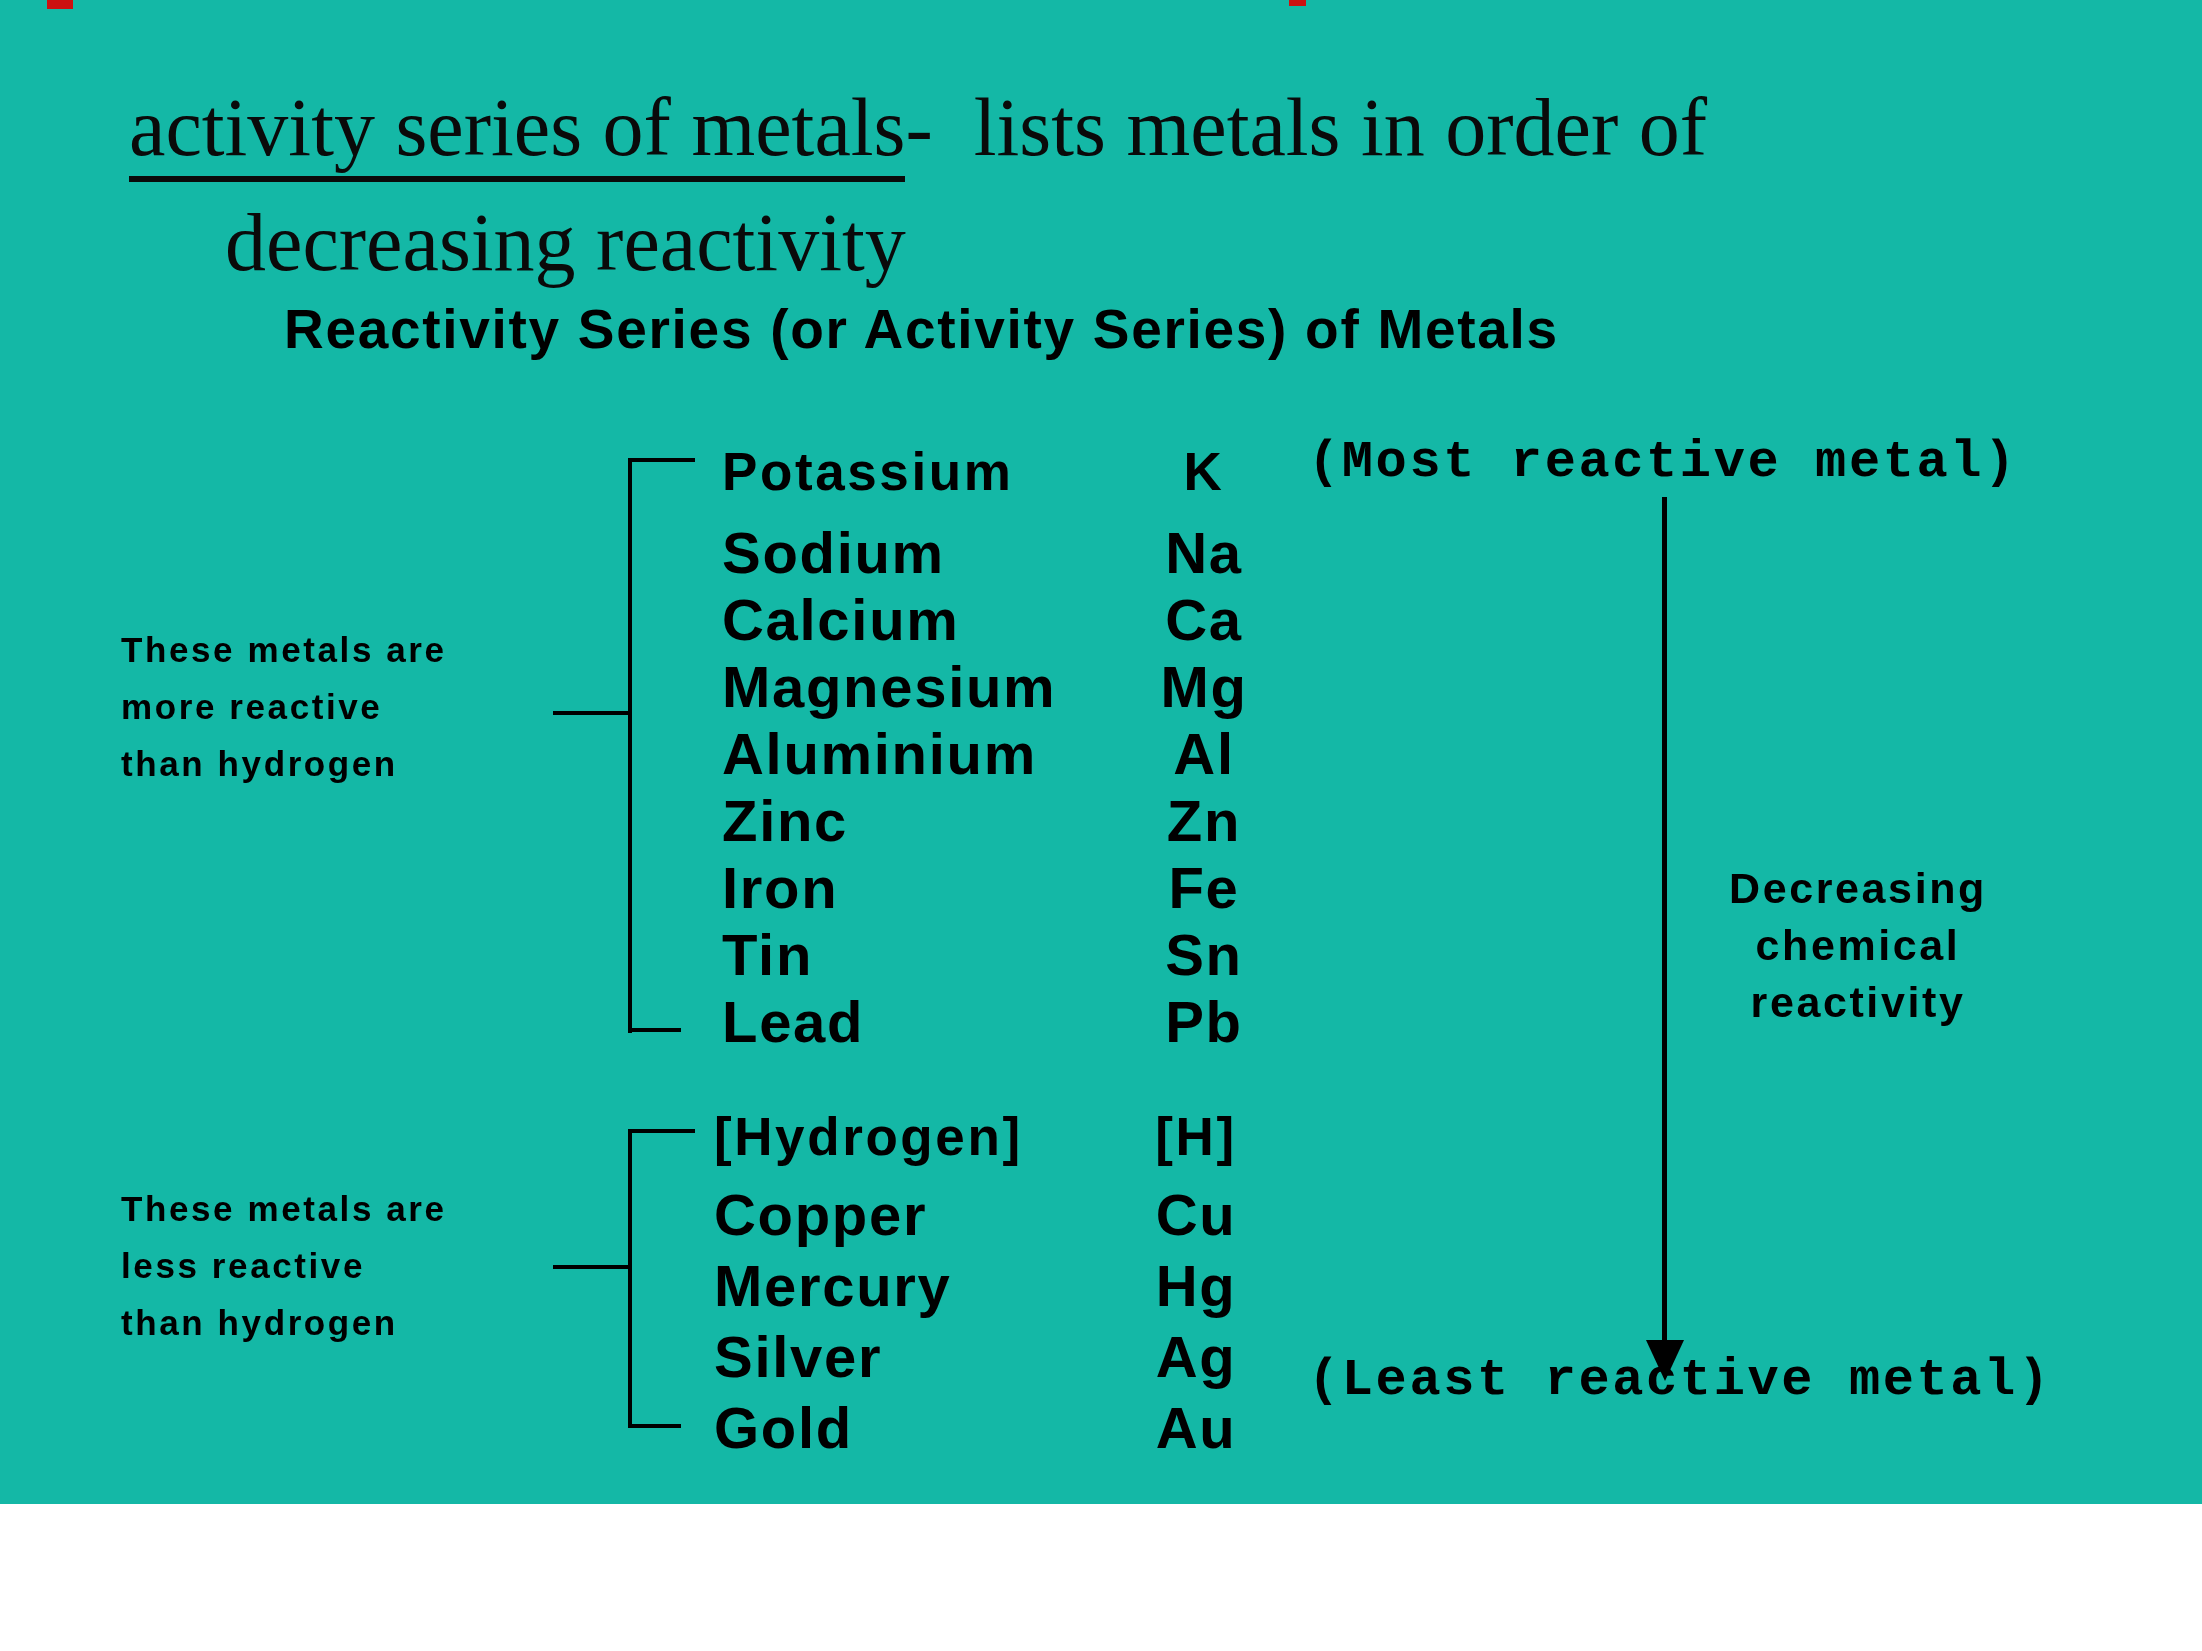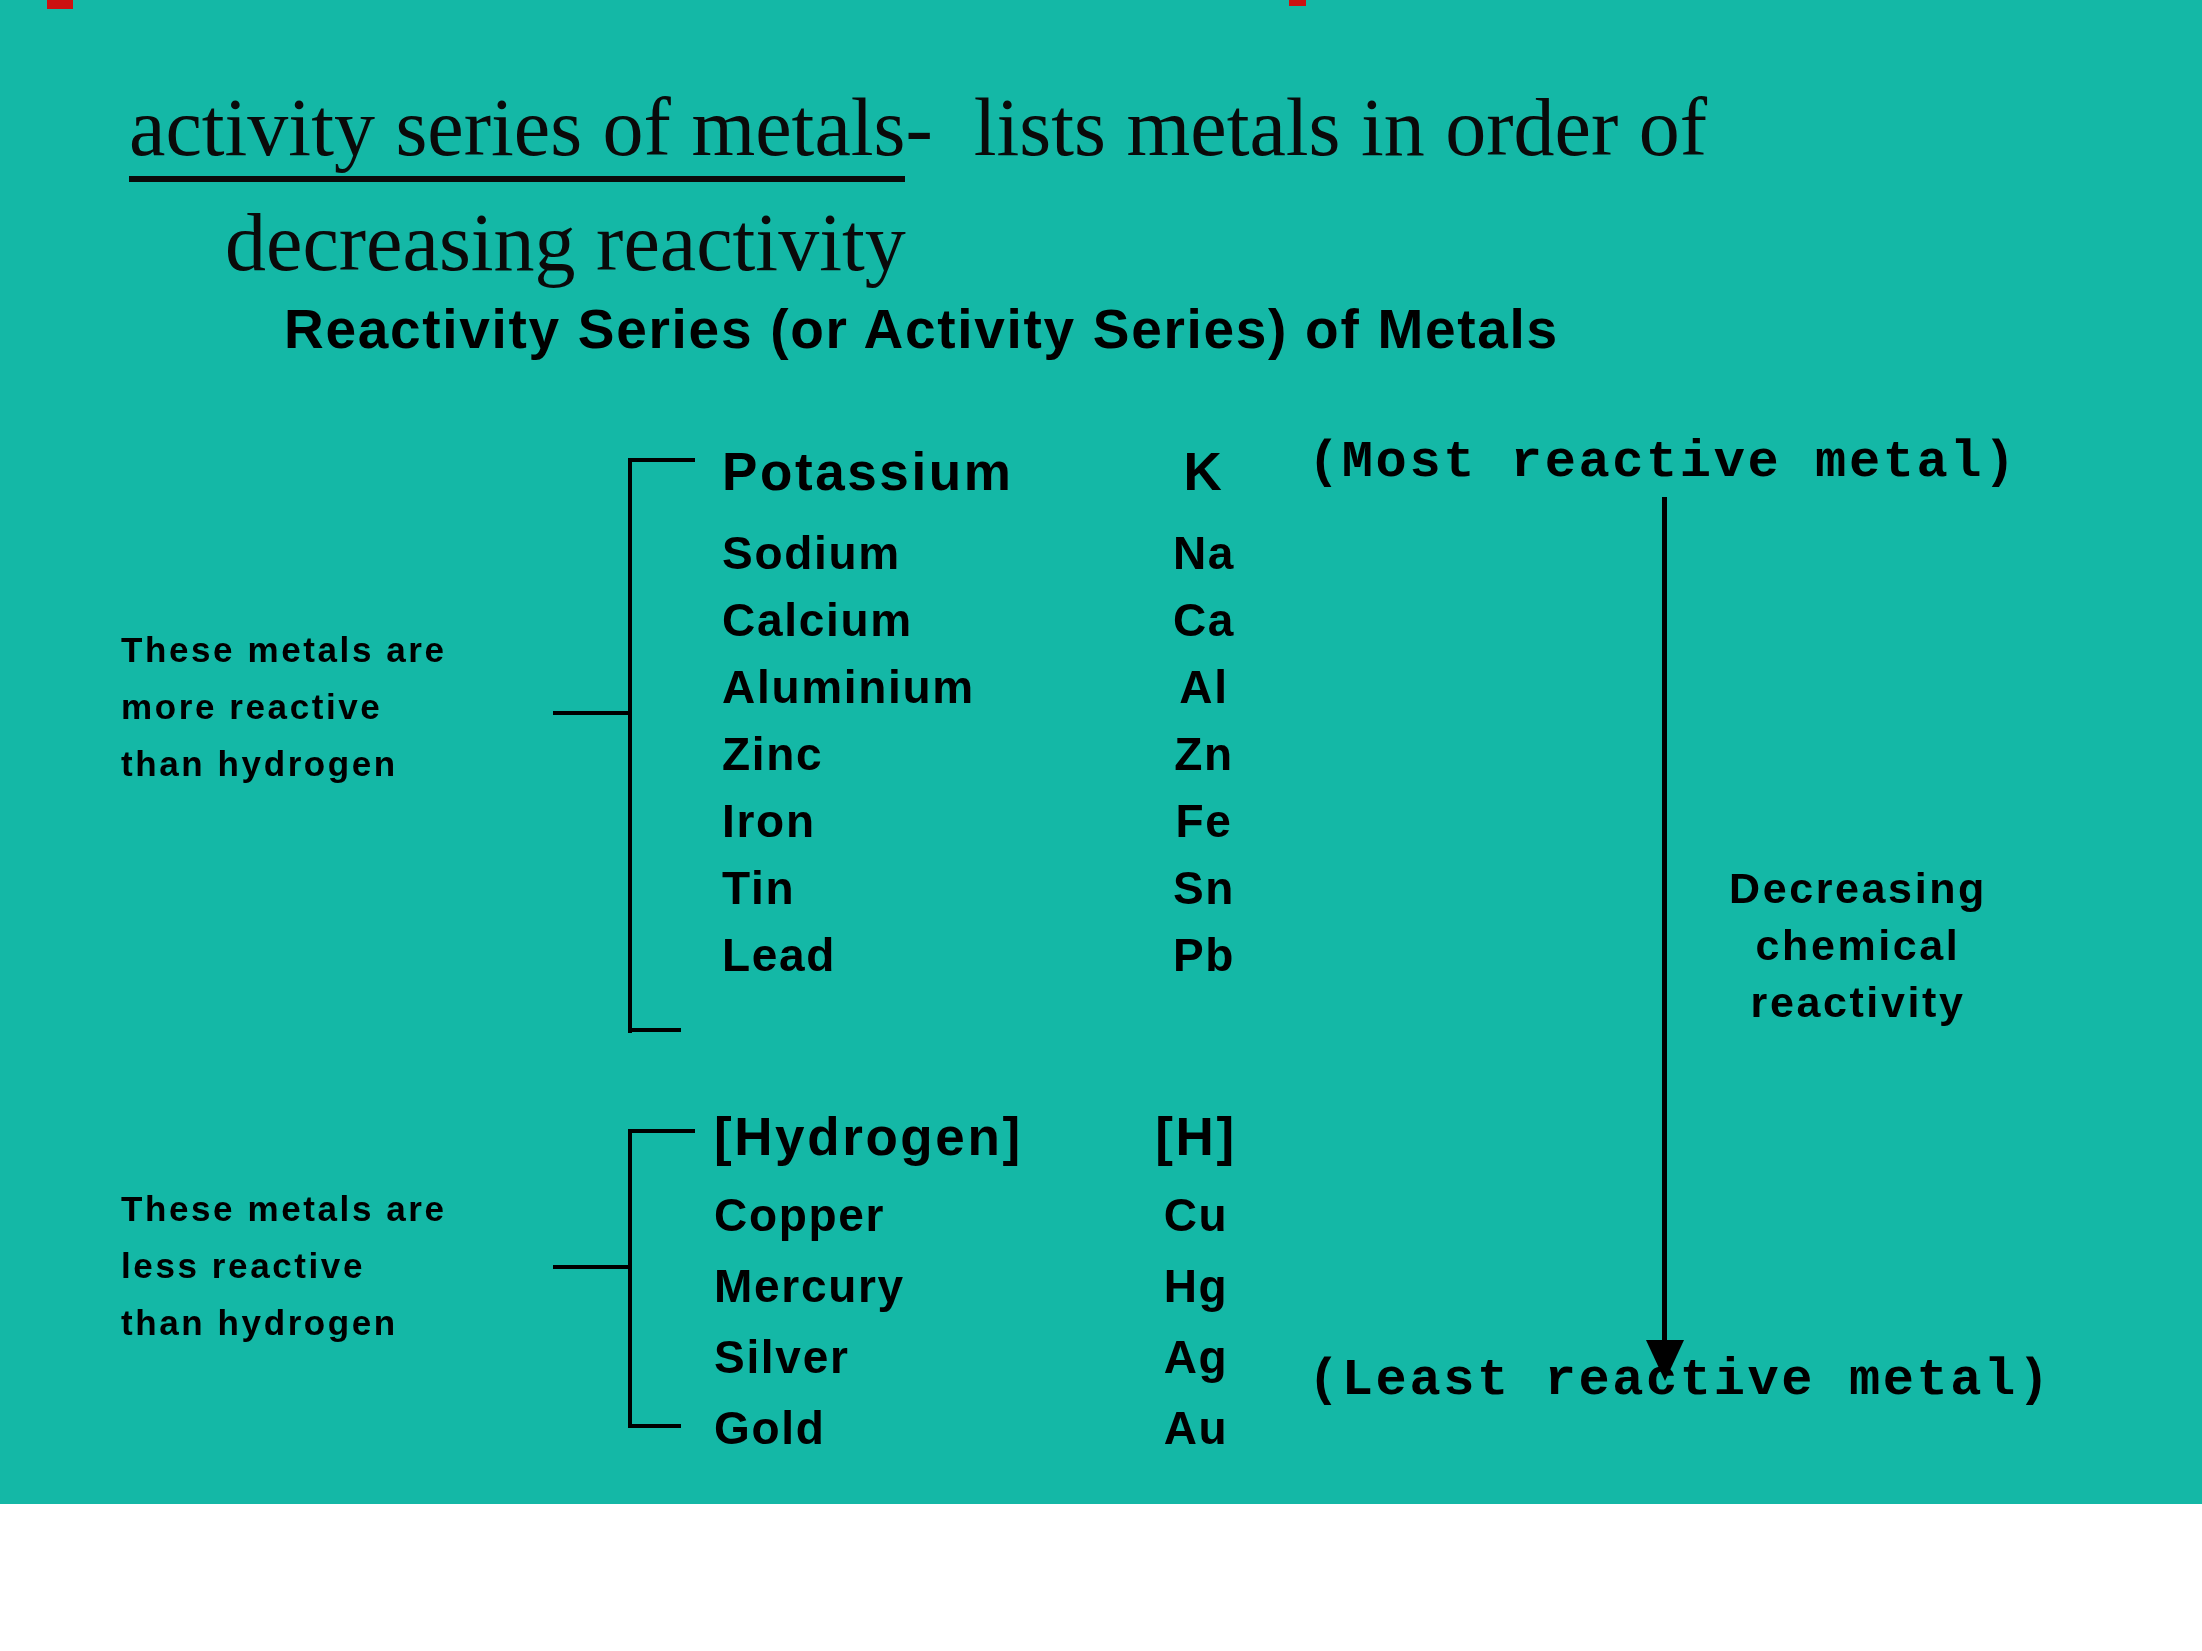--- a/index.html
+++ b/index.html
@@ -54,21 +54,21 @@
     width:551px;
     display:flex;
     flex-direction:column;
   }
   .metals-above{top:424px;margin-left:8px;}
   .metals-below{top:1093px;}
   .metal-row{
     display:flex;
     align-items:center;
     height:67px;
-    font-size:46px;
+    font-size:58px;
     font-weight:bold;
     letter-spacing:1.7px;
   }
   .metals-below .metal-row{height:71px;}
   .metal-row.lg{
     height:95px;
     font-size:53px;
     letter-spacing:2.6px;
   }
   .metals-below .metal-row.lg{height:86px;}
@@ -155,20 +155,24 @@
       </div>
       <div class="metal-row">
         <span class="metal-name">Sodium</span>
         <span class="metal-symbol">Na</span>
       </div>
       <div class="metal-row">
         <span class="metal-name">Calcium</span>
         <span class="metal-symbol">Ca</span>
       </div>
       <div class="metal-row">
+        <span class="metal-name">Magnesium</span>
+        <span class="metal-symbol">Mg</span>
+      </div>
+      <div class="metal-row">
         <span class="metal-name">Aluminium</span>
         <span class="metal-symbol">Al</span>
       </div>
       <div class="metal-row">
         <span class="metal-name">Zinc</span>
         <span class="metal-symbol">Zn</span>
       </div>
       <div class="metal-row">
         <span class="metal-name">Iron</span>
         <span class="metal-symbol">Fe</span>

